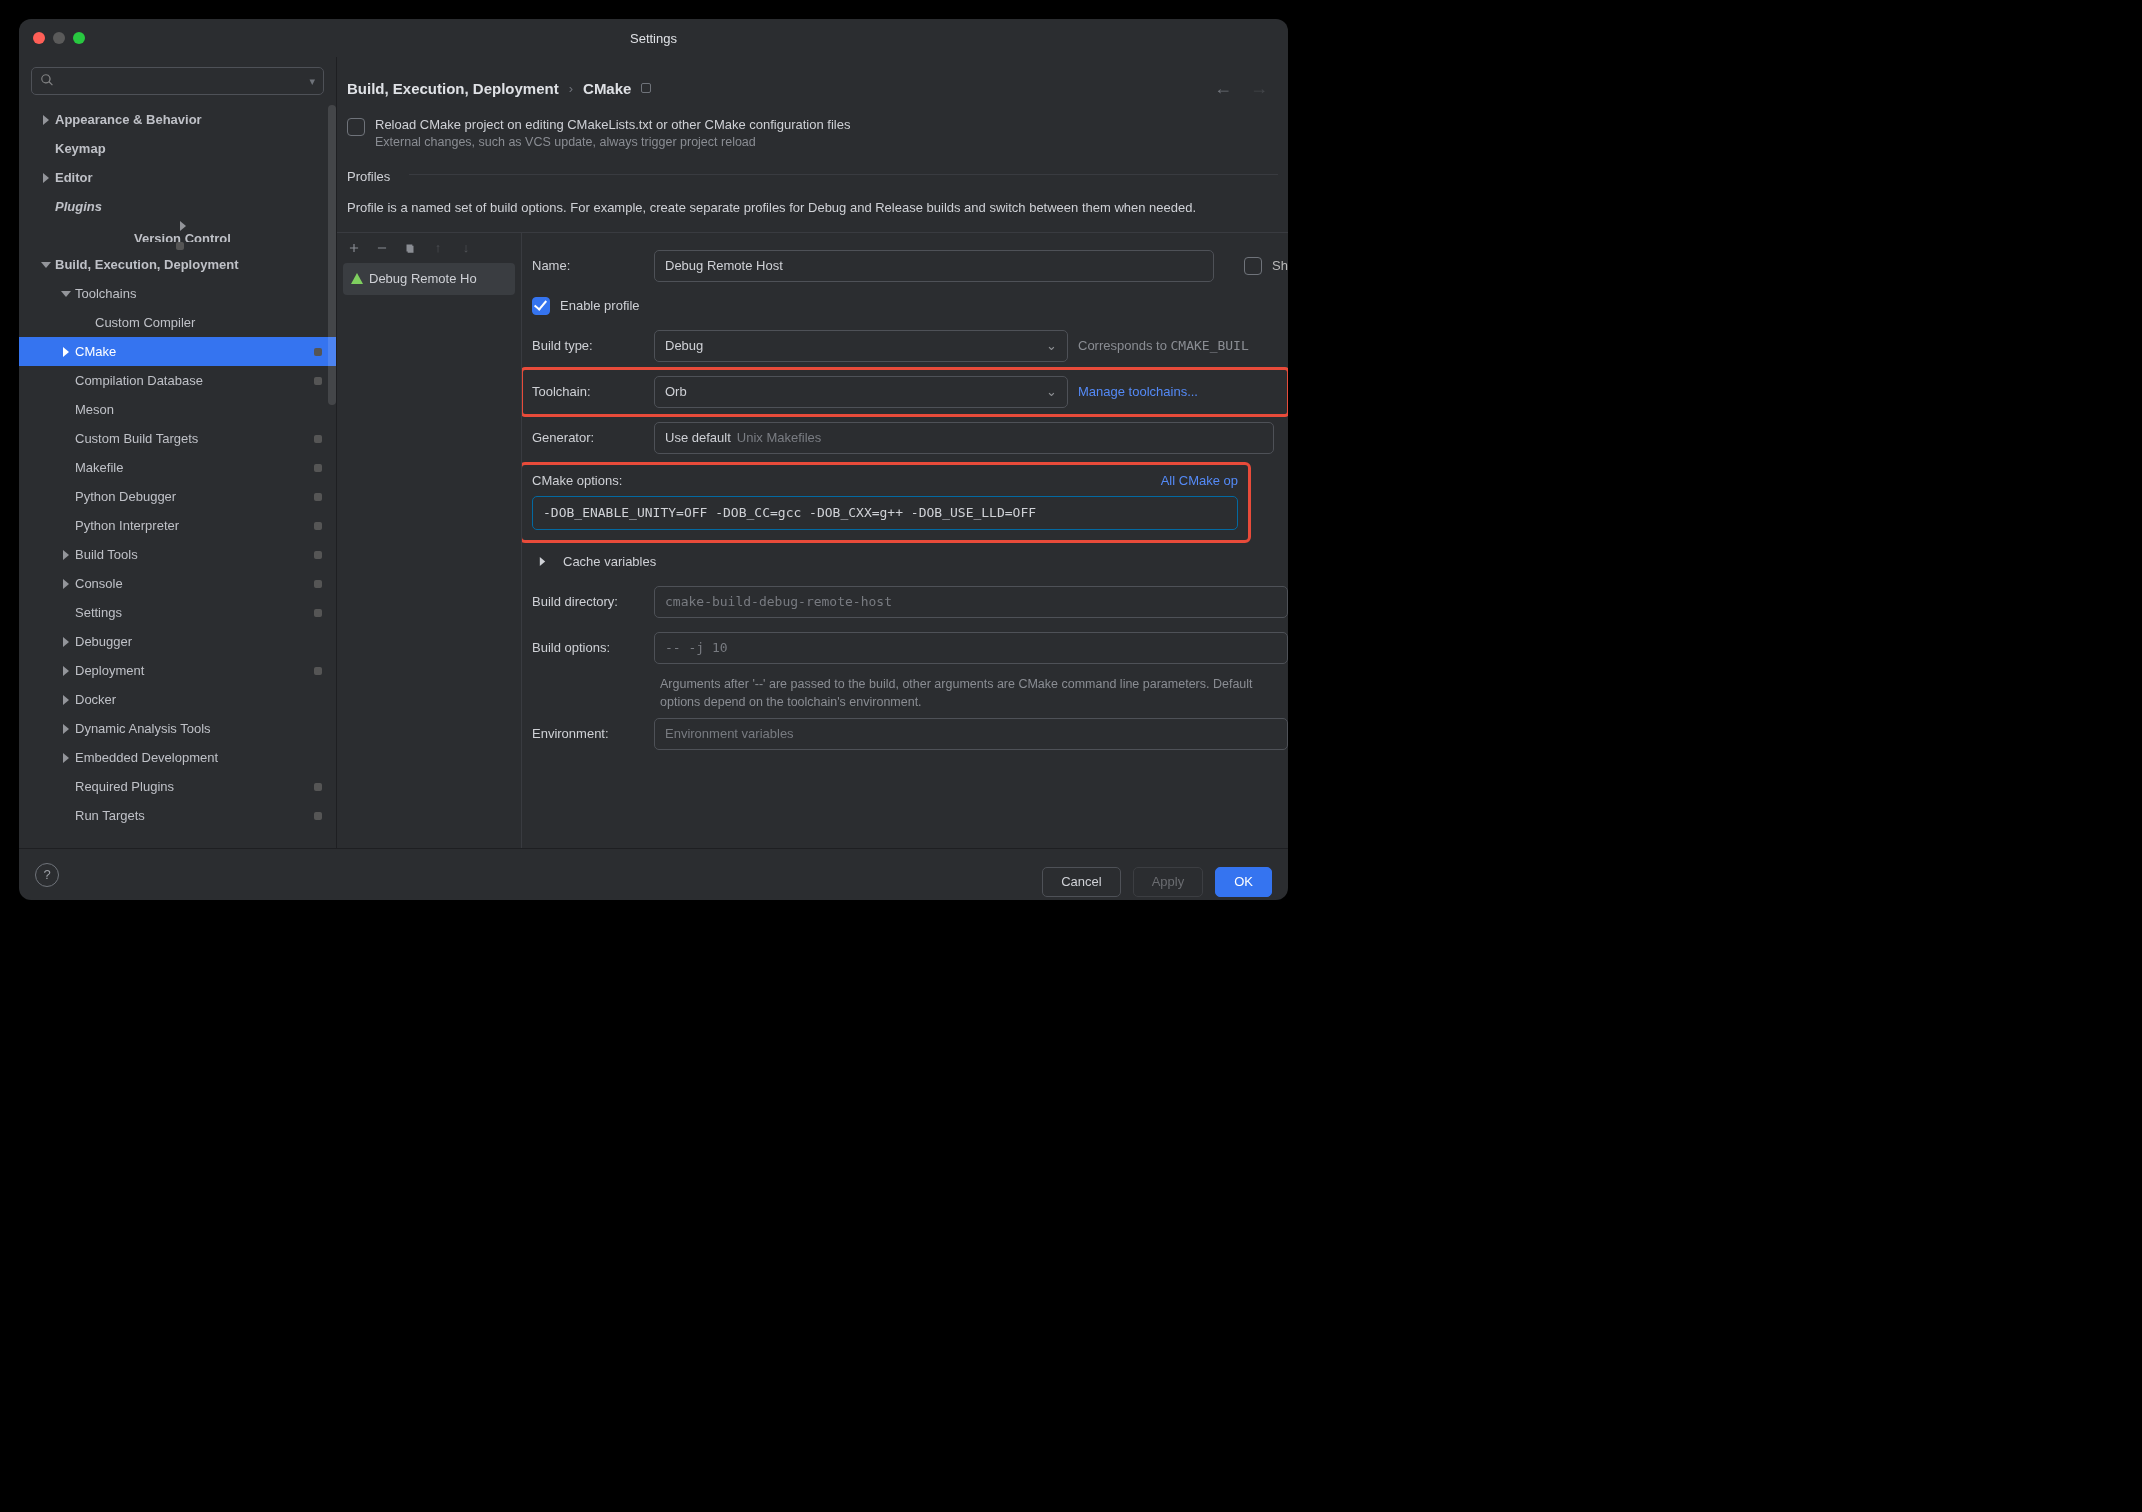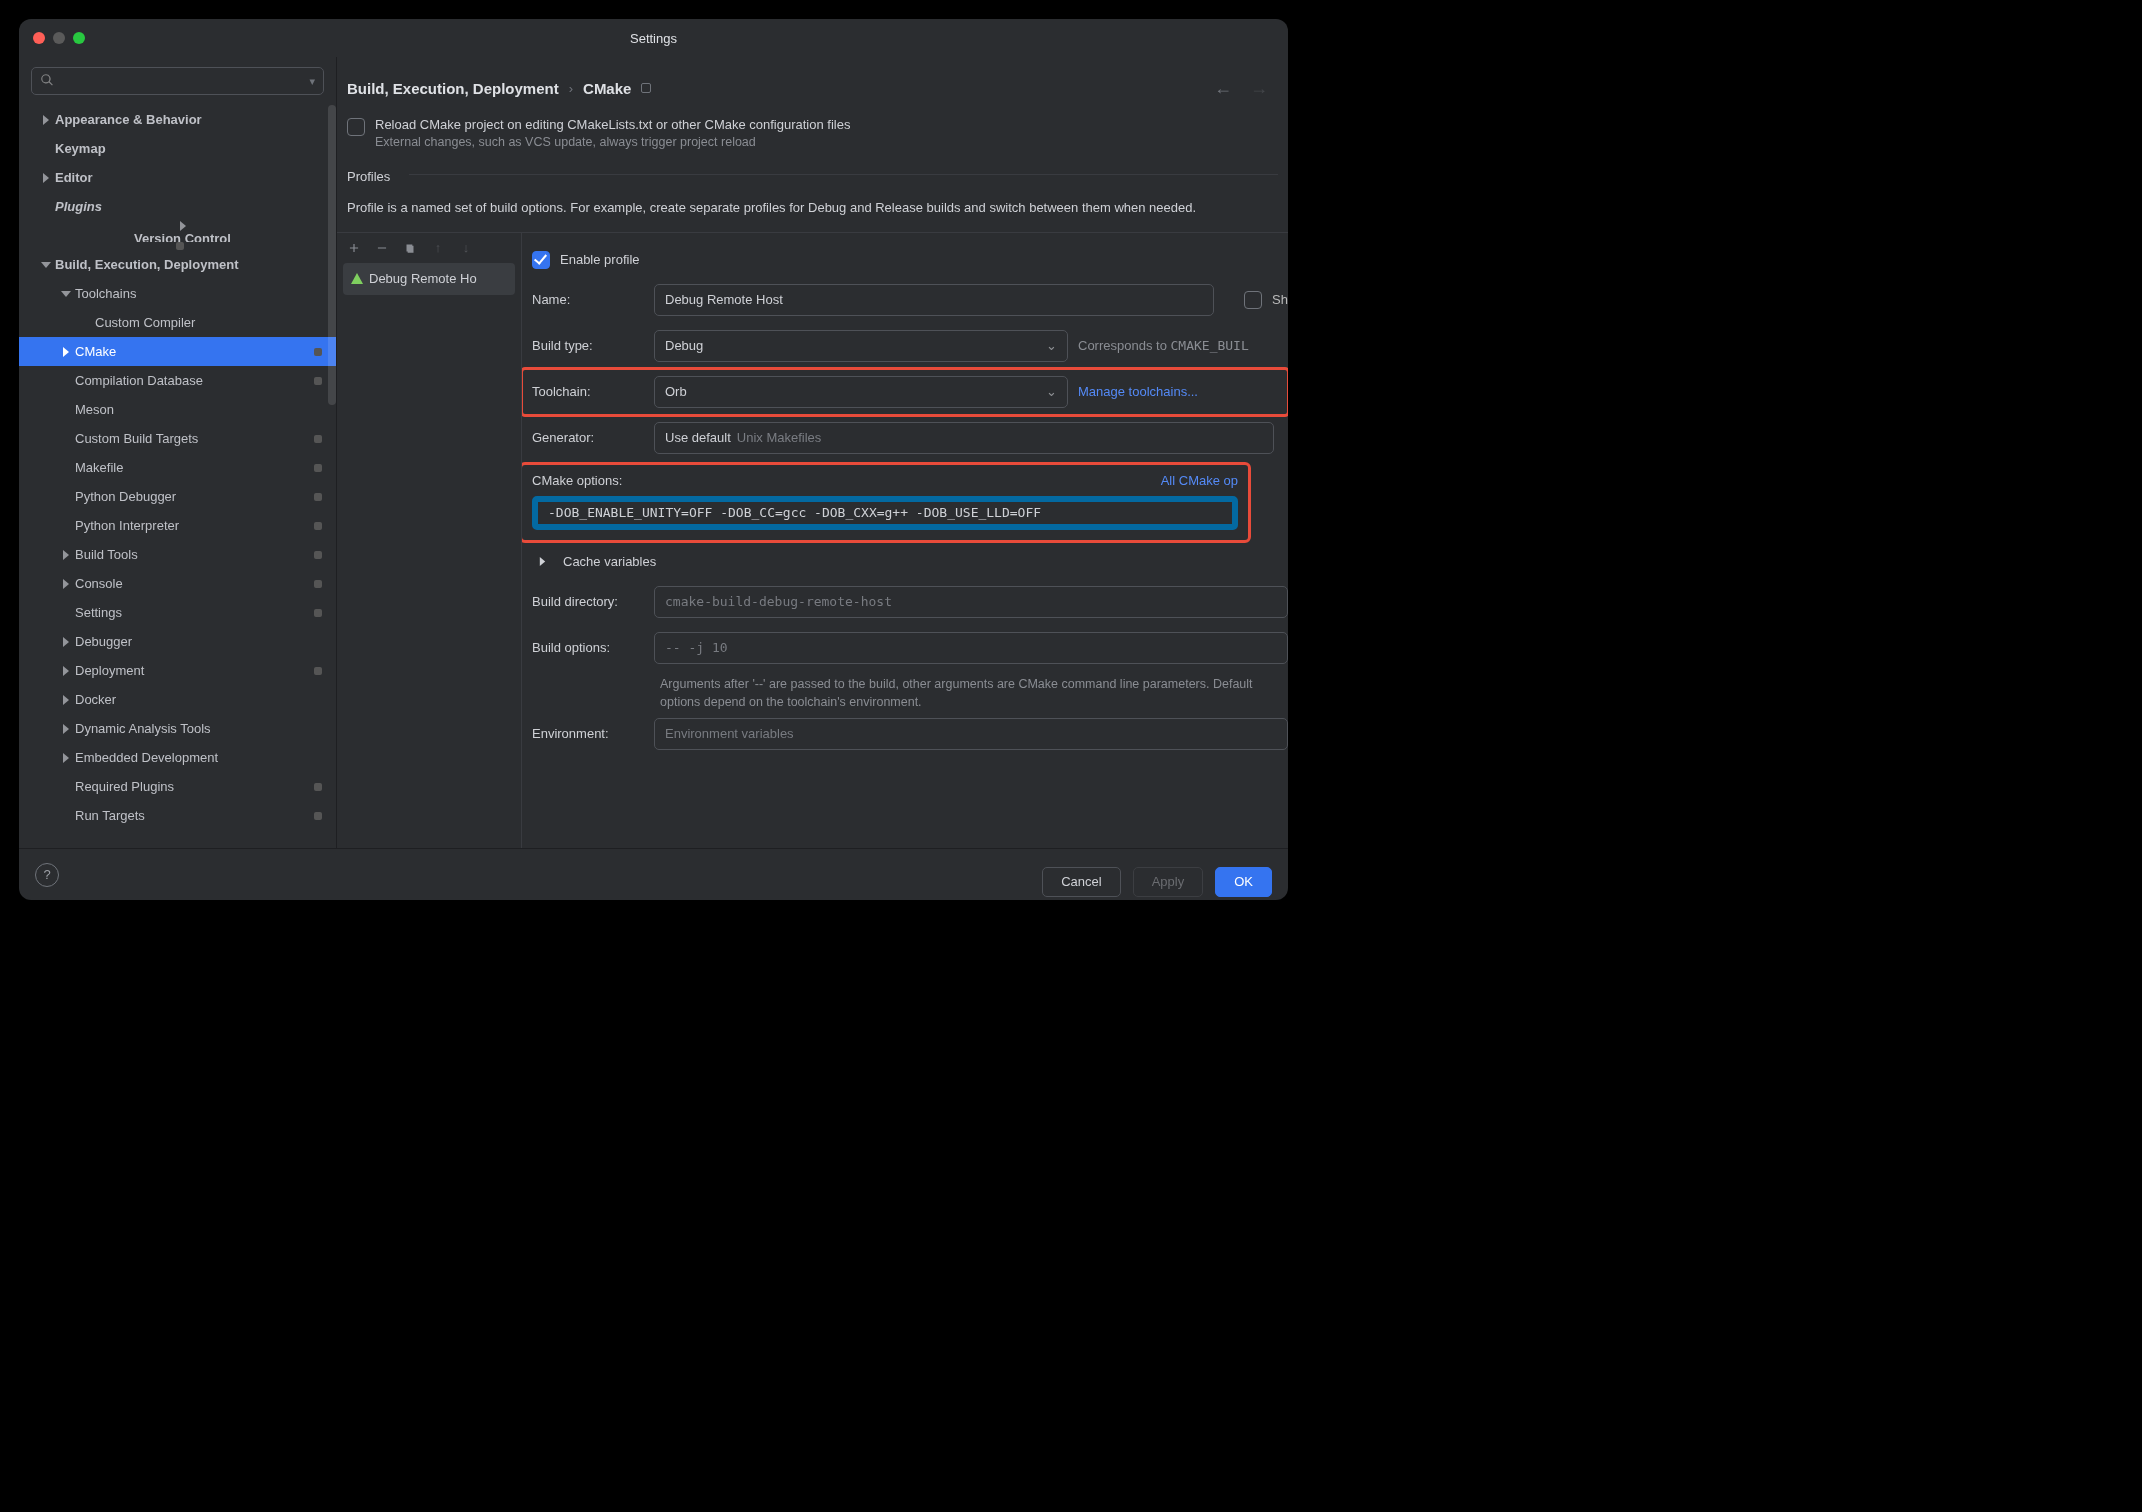--- a/index.html
+++ b/index.html
@@ -144,21 +144,21 @@
 .generator-input { width: 620px; height: 32px; background: #2b2d30; border: 1px solid #4e5157; border-radius: 5px; padding: 0 10px; display: flex; align-items: center; gap: 6px; }
 .gen-use { color: #cfd1d6; }
 .gen-hint { color: #7a7d83; }
 
 .options-block {
   outline: 3px solid #e84b3a; border-radius: 3px; padding: 8px 10px 10px 10px;
   margin: 4px 40px 4px -10px;
 }
 .options-head { display: flex; justify-content: space-between; align-items: center; margin-bottom: 8px;}
 .options-input {
-  height: 34px; background: #2b2d30; border: 6px solid #0369a1; border-radius: 5px;
+  height: 34px; background: #2b2d30; border: 1px solid #0369a1; border-radius: 5px;
   padding: 0 10px; font-family: ui-monospace, monospace; color: #cfd1d6;
   display: flex; align-items: center; white-space: nowrap; overflow: hidden;
 }
 
 .collapse-row { display: flex; align-items: center; gap: 16px; padding: 10px 0 10px 6px; color: #cfd1d6; }
 .collapse-row .chev2 { display:inline-flex; }
 
 .wide-input { flex:1; height: 32px; background: #2b2d30; border: 1px solid #4e5157; border-radius: 5px; padding: 0 10px; display: flex; align-items: center; min-width: 0; }
 .wide-input .ph { color: #787b81; font-family: ui-monospace, monospace; }
 .wide-input.env .ph { font-family: inherit; }
@@ -430,32 +430,32 @@
             <span class="ptb" style="opacity:.4">↓</span>
           </div>
           <div class="profile-item">
             <span class="cmake-icon"></span>
             <span>Debug Remote Ho</span>
           </div>
         </div>
 
         <div class="profile-form">
           <div class="form-row">
-            <div class="checkbox checked"></div>
-            <span style="color:#cfd1d6">Enable profile</span>
-          </div>
-
-          <div class="form-row">
             <div class="form-label">Name:</div>
             <div class="text-input">
                 <input value="Debug Remote Host" style="">
               </div>
             <div style="flex:1"></div>
             <div class="checkbox"></div>
             <span>Sh</span>
+          </div>
+
+          <div class="form-row">
+            <div class="checkbox checked"></div>
+            <span style="color:#cfd1d6">Enable profile</span>
           </div>
 
           <div class="form-row">
             <div class="form-label">Build type:</div>
             <div class="select-box">
               <span>Debug</span>
               <span class="sel-chev">⌄</span>
             </div>
             <div class="side-text">
               <span>Corresponds to </span><span class="mono">CMAKE_BUIL</span>

